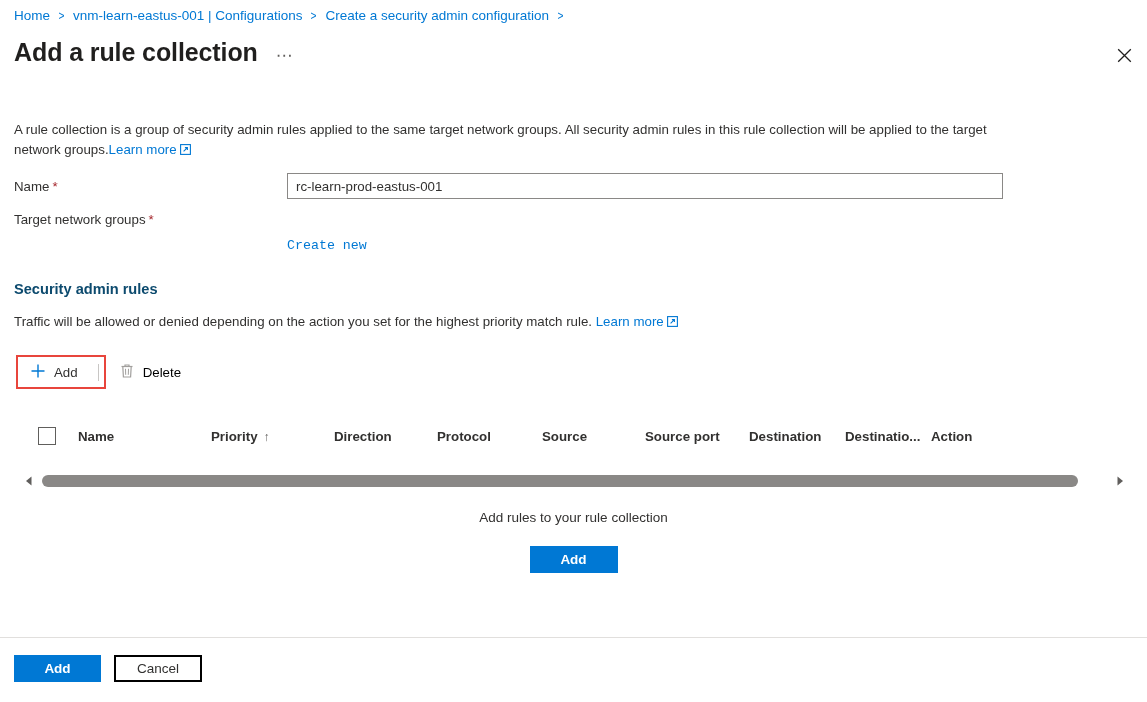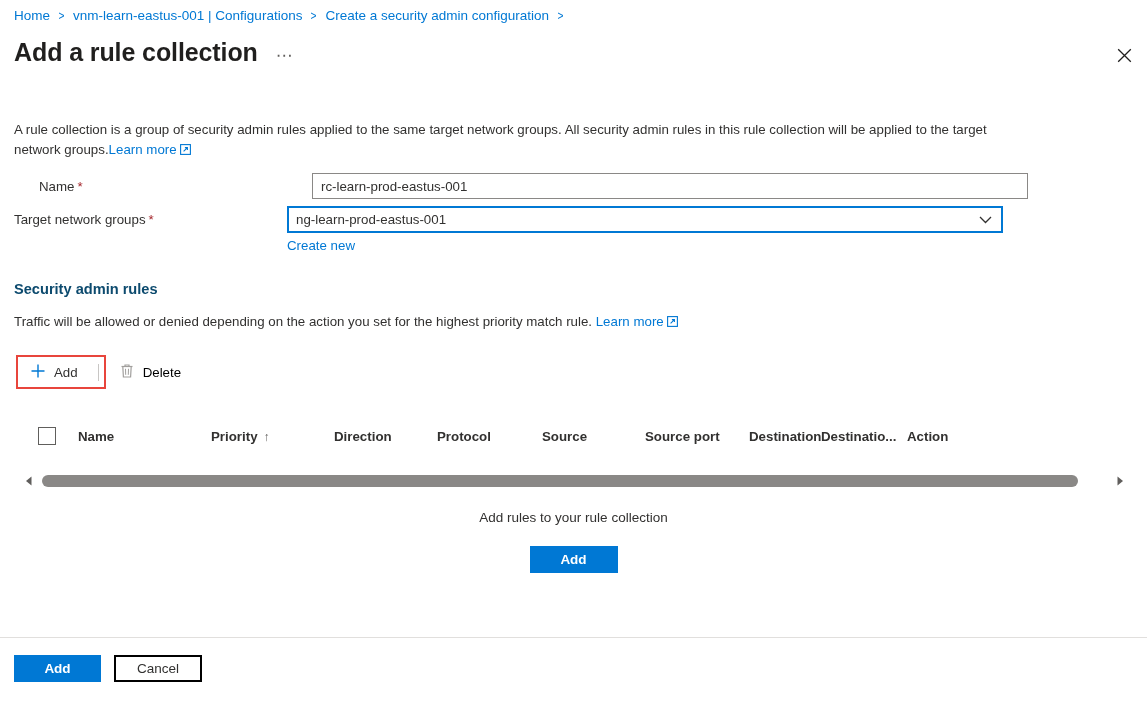--- a/index.html
+++ b/index.html
@@ -50,21 +50,21 @@
   
   .desc {
     position: absolute; left: 14px; top: 120px;
     width: 995px; font-size: 13.3px; line-height: 20px; color: #323130;
   }
   .lnk { color: #0078d4; cursor: pointer; white-space: nowrap; }
   .ext-ic { display:inline-block; vertical-align:-1px; margin-left:3px; }
 
   
   .form-row { position: absolute; left: 14px; display: flex; align-items: flex-start; }
-  .f-name { top: 173px; margin-left: 25px; }
+  .f-name { top: 173px; }
   .f-target { top: 206px; }
   .f-label {
     width: 273px; font-size: 13.3px; color: #323130;
     line-height: 22px; padding-top: 3px;
   }
   .req { color: #a4262c; margin-left: 3px; }
 
   .txtfield {
     width: 716px; height: 26px;
     border: 1px solid #8a8886; background: #fff;
@@ -78,21 +78,21 @@
     border: 2px solid #0078d4; background: #fff;
     display: flex; align-items: center;
   }
   .selectwrap .sel-val {
     font-size: 13.3px; color: #323130; padding-left: 7px;
     flex: 1; white-space: nowrap; overflow: hidden;
   }
   .chev { padding-right: 9px; display: flex; align-items:center; }
   .create-new {
     position: absolute; left: 287px; top: 238px;
-    font-size: 13.3px; color: #0078d4; cursor: pointer;
+    font-size: 13.3px; color: #0078d4; cursor: pointer; font-family: Liberation Mono, monospace;
   }
 
   
   .sec-head {
     position: absolute; left: 14px; top: 281px;
     font-size: 14.6px; font-weight: 600; color: #0c4a6e;
   }
   .sec-sub {
     position: absolute; left: 14px; top: 313px;
     font-size: 13.3px; color: #323130; line-height: 18px;
@@ -215,28 +215,20 @@
         </svg></span>
   </div>
 
   <div class="form-row f-name">
     <div class="f-label"><span>Name</span><span class="req">*</span></div>
     <input class="txtfield" type="text" value="rc-learn-prod-eastus-001" style="">
   </div>
 
   <div class="form-row f-target">
     <div class="f-label"><span>Target network groups</span><span class="req">*</span></div>
-    <div class="selectwrap">
-      <span class="sel-val">ng-learn-prod-eastus-001</span>
-      <span class="chev">
-        <svg width="13" height="8" viewBox="0 0 13 8">
-            <path d="M1 1 L6.5 6.5 L12 1" stroke="#323130" stroke-width="1.3" fill="none"></path>
-          </svg>
-      </span>
-    </div>
   </div>
   <div class="create-new">Create new</div>
 
   <div class="sec-head">Security admin rules</div>
   <div class="sec-sub">
     <span>Traffic will be allowed or denied depending on the action you set for the highest priority match rule.</span>
     <span class="lnk"><span>Learn more</span><svg class="ext-ic" width="11" height="11" viewBox="0 0 11 11">
           <rect x="0.6" y="0.6" width="9.8" height="9.8" fill="none" stroke="#0078d4" stroke-width="1.1"></rect>
           <path d="M3.6 7.4 L7.4 3.6 M4.9 3.6 L7.4 3.6 L7.4 6.1" stroke="#0078d4" stroke-width="1.1" fill="none"></path>
         </svg></span>
@@ -267,21 +259,21 @@
   <div class="red-box"></div>
 
   <div class="tbl-head">
     <div class="chk"></div>
     <div class="th" style="width:133px;margin-left:22px;">Name</div>
     <div class="th" style="width:123px;"><span>Priority</span><span class="sort-arrow">↑</span></div>
     <div class="th" style="width:103px;">Direction</div>
     <div class="th" style="width:105px;">Protocol</div>
     <div class="th" style="width:103px;">Source</div>
     <div class="th" style="width:104px;">Source port</div>
-    <div class="th" style="width:72px;">Destination</div>
+    <div class="th" style="width:96px;">Destination</div>
     <div class="th" style="width:86px;">Destinatio...</div>
     <div class="th" style="width:60px;">Action</div>
   </div>
 
   <div class="hscroll">
     <div class="sb-arrow">
       <svg width="8" height="10" viewBox="0 0 8 10">
           <path d="M6.5 0.5 L1 5 L6.5 9.5 Z" fill="#605e5c"></path>
         </svg>
     </div>

